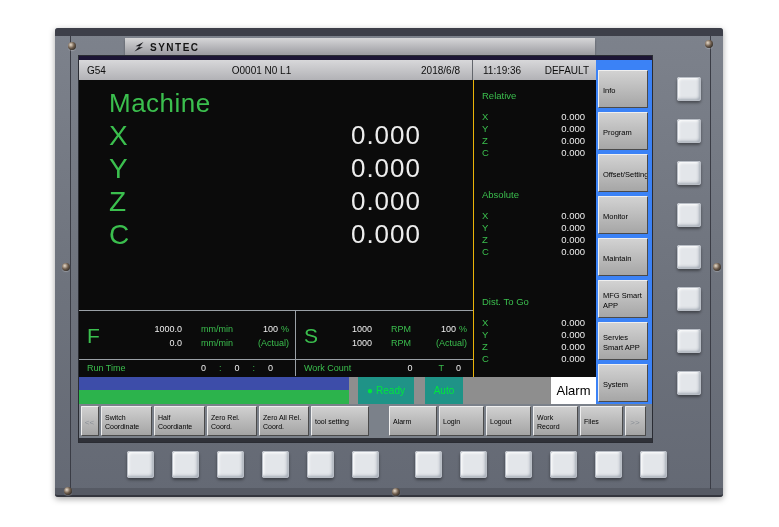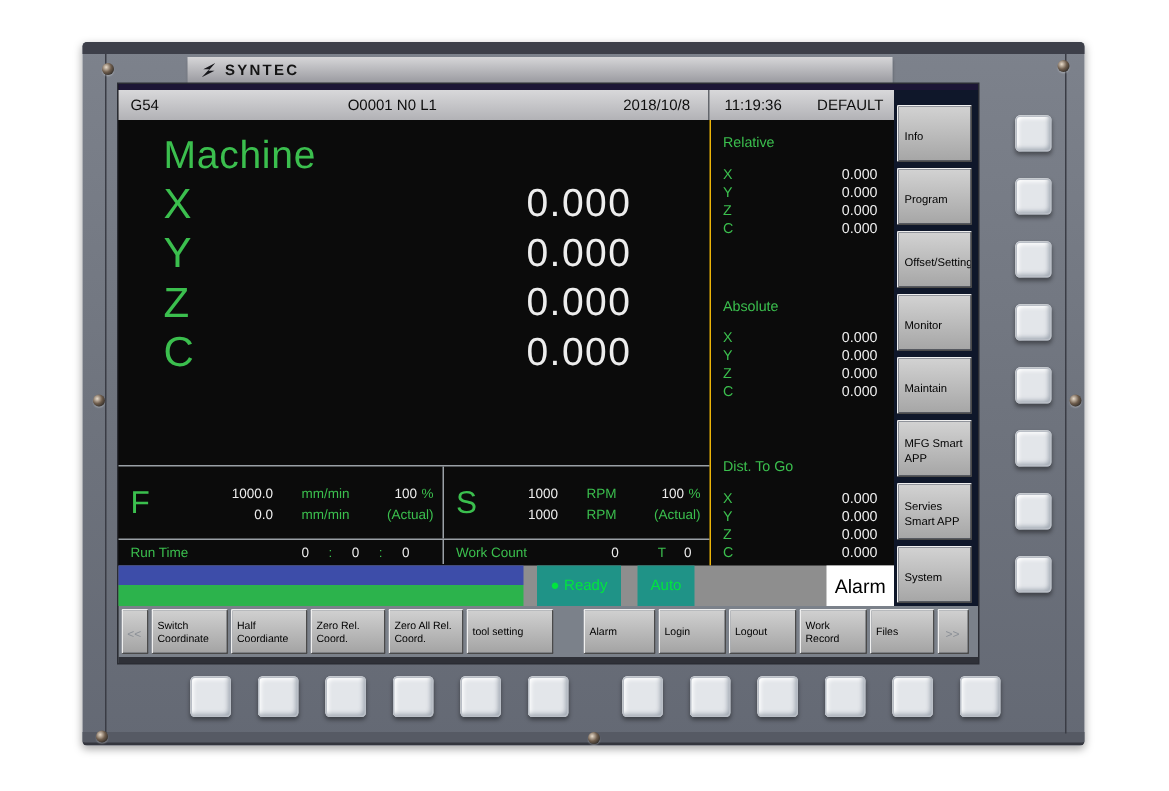--- a/index.html
+++ b/index.html
@@ -62,37 +62,37 @@
   .c-left{width:217px;display:flex;align-items:center;border-right:1px solid #9aa0a6;height:100%;box-sizing:border-box;}
   .c-right{width:177px;display:flex;align-items:center;height:100%;}
   .c-label{color:#3bbf4e;padding-left:8px;}
   .time-group{margin-left:auto;display:flex;gap:13px;padding-right:22px;}
   .pc-val{margin-left:auto;color:#ededed;}
   .pc-t{color:#3bbf4e;margin-left:26px;}
   .pc-tv{color:#ededed;margin-left:12px;margin-right:12px;}
   
   .rightcol{width:122px;border-left:1px solid #eab308;box-sizing:border-box;padding-left:8px;font-size:9.5px;}
   .sec-title{color:#3bbf4e;line-height:12px;}
-  .t1{margin-top:10px;} .t2{margin-top:40px;} .t3{margin-top:38px;}
+  .t1{margin-top:10px;} .t2{margin-top:30px;} .t3{margin-top:38px;}
   .sec-rows{margin-top:9px;}
   .p-row{display:flex;line-height:12px;}
   .p-axis{color:#3bbf4e;}
   .p-val{margin-left:auto;color:#ededed;padding-right:10px;}
   
   .statusrow{height:27px;background:#8e8e8e;display:flex;align-items:stretch;}
   .bars{width:270px;display:flex;flex-direction:column;}
   .bar-blue{height:13px;background:#3d4da9;}
   .bar-green{height:14px;background:#2cb34c;}
   .st-btn{margin-left:9px;background:#1f9387;color:#00e63e;font-size:10px;
           display:flex;align-items:center;justify-content:center;gap:3px;}
   .st-ready{width:56px;} .st-auto{width:38px;margin-left:11px;}
   .alarm-box{margin-left:auto;width:45px;background:#ffffff;color:#000;font-size:13px;
              display:flex;align-items:center;justify-content:center;}
   
-  .sidebar{width:56px;background:#0f172a;box-sizing:border-box;padding-top:10px;}
+  .sidebar{width:56px;background:#3b82f6;box-sizing:border-box;padding-top:10px;}
   .side-btn{width:50px;height:38px;margin:0 0 4px 2px;box-sizing:border-box;
             background:linear-gradient(180deg,#d2d2d2,#a6a6a6);
             border:1px solid;border-color:#efefef #4a4a4a #4a4a4a #efefef;border-radius:1px;
             font-size:7.5px;color:#000;text-align:left;padding:4px 2px 0 4px;overflow:hidden;line-height:1.3;}
   
   .softkeys{height:38px;background:#7b818a;display:flex;gap:2px;padding:2px 0 0 2px;box-sizing:border-box;
             border-bottom:4px solid #2f3138;}
   .soft-btn{height:30px;box-sizing:border-box;flex:none;
             background:linear-gradient(180deg,#d0d0d0,#a4a4a4);
             border:1px solid;border-color:#efefef #4a4a4a #4a4a4a #efefef;border-radius:1px;
@@ -134,21 +134,21 @@
 
     <div class="screen">
       <div class="screen-edge"></div>
       <div class="upper">
         <div class="content">
 
           <div class="topbar">
             <div class="tb-left">
               <span class="tb-gcode">G54</span>
               <span class="tb-prog">O0001 N0 L1</span>
-              <span class="tb-date">2018/10/8</span>
+              <span class="tb-date">2018/6/8</span>
             </div>
             <div class="tb-div"></div>
             <div class="tb-right">
               <span class="tb-time">11:19:36</span>
               <span class="tb-mode">DEFAULT</span>
             </div>
           </div>
 
           <div class="mainrow">
             <div class="leftcol">

